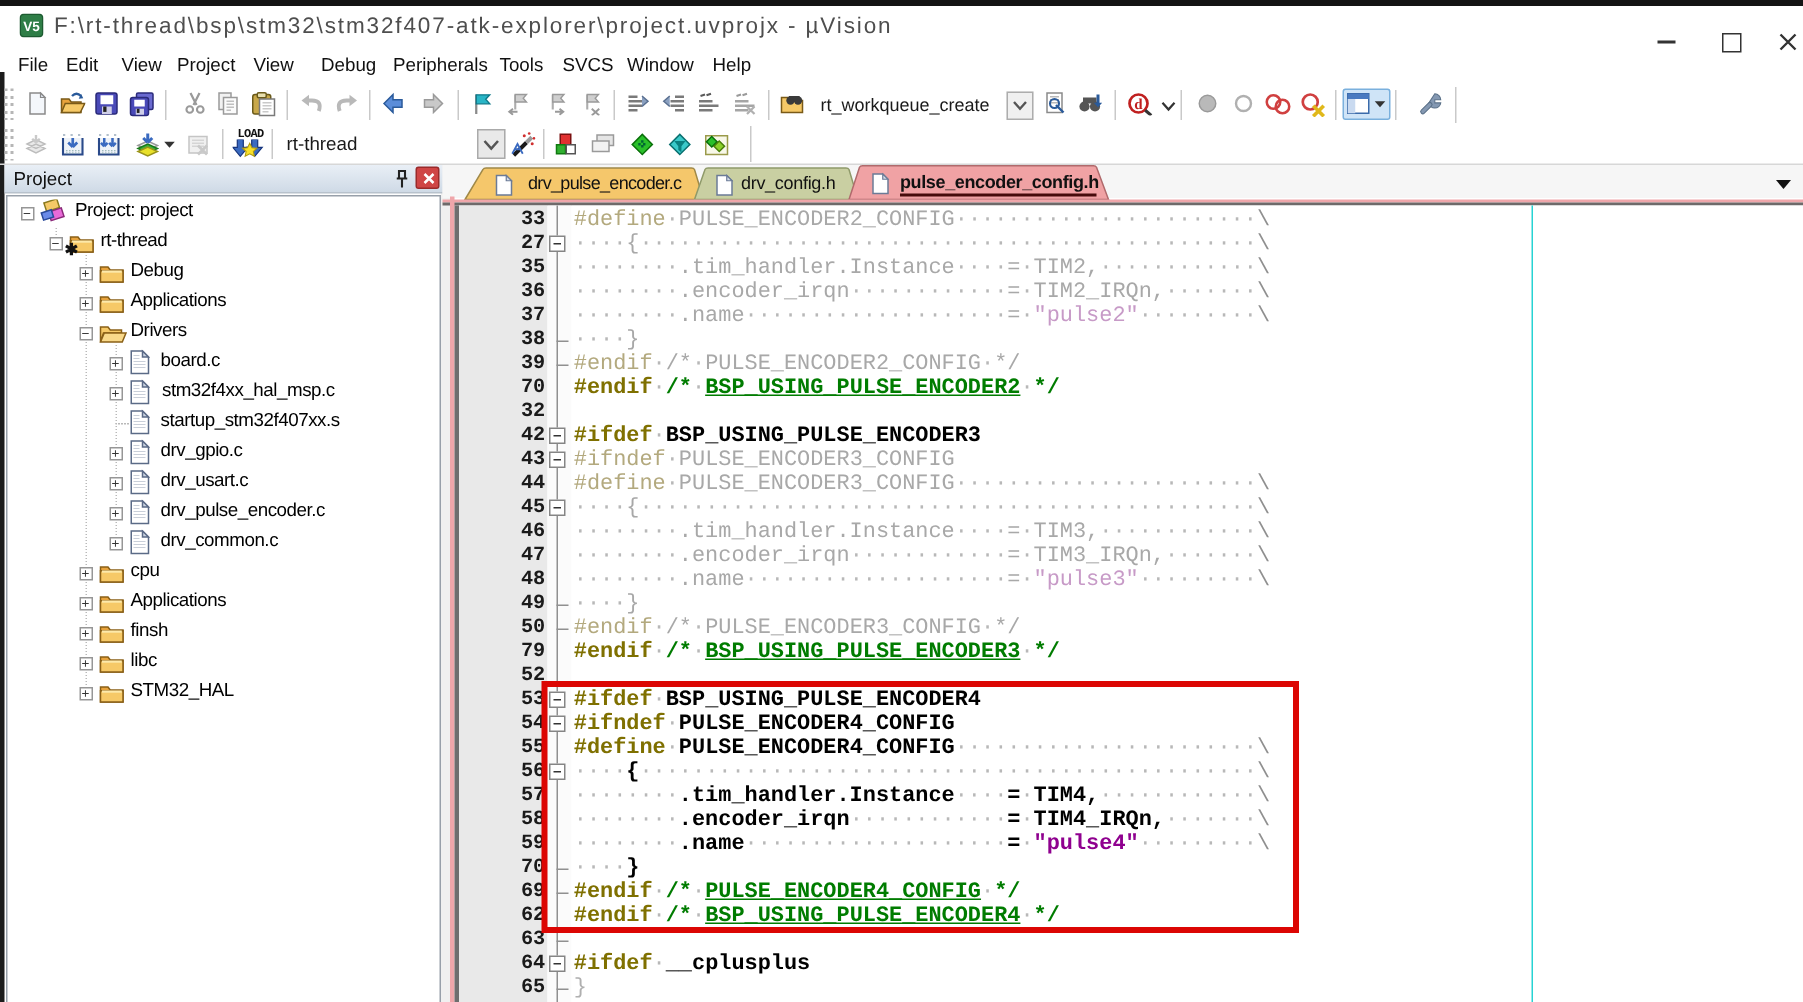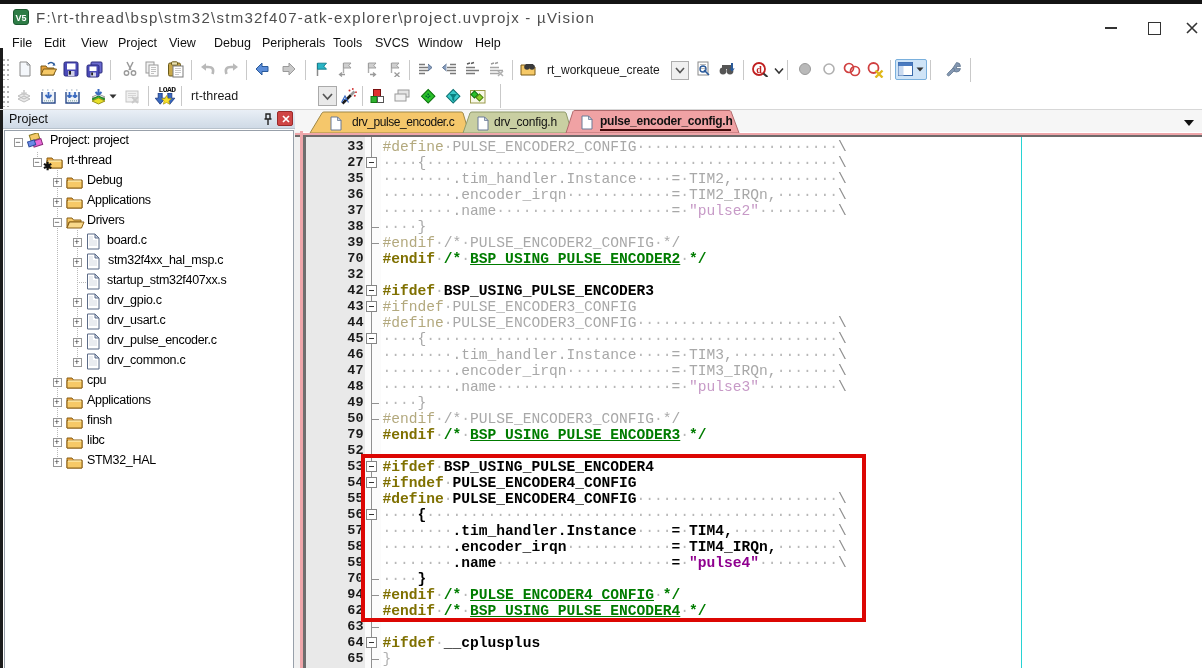--- a/index.html
+++ b/index.html
@@ -512,21 +512,21 @@
 <div class="ln" style="top:426.5px">79</div>
 <div class="ln" style="top:442.5px">52</div>
 <div class="ln" style="top:458.5px">53</div>
 <div class="ln" style="top:474.5px">54</div>
 <div class="ln" style="top:490.5px">55</div>
 <div class="ln" style="top:506.5px">56</div>
 <div class="ln" style="top:522.5px">57</div>
 <div class="ln" style="top:538.5px">58</div>
 <div class="ln" style="top:554.5px">59</div>
 <div class="ln" style="top:570.5px">70</div>
-<div class="ln" style="top:586.5px">94</div>
+<div class="ln" style="top:586.5px">69</div>
 <div class="ln" style="top:602.5px">62</div>
 <div class="ln" style="top:618.5px">63</div>
 <div class="ln" style="top:634.5px">64</div>
 <div class="ln" style="top:650.5px">65</div>
 </div>
 <div class="fvl"></div>
 <div class="fbox" style="top:157.0px"></div>
 <div class="fbox" style="top:285.0px"></div>
 <div class="fbox" style="top:301.0px"></div>
 <div class="fbox" style="top:333.0px"></div>

